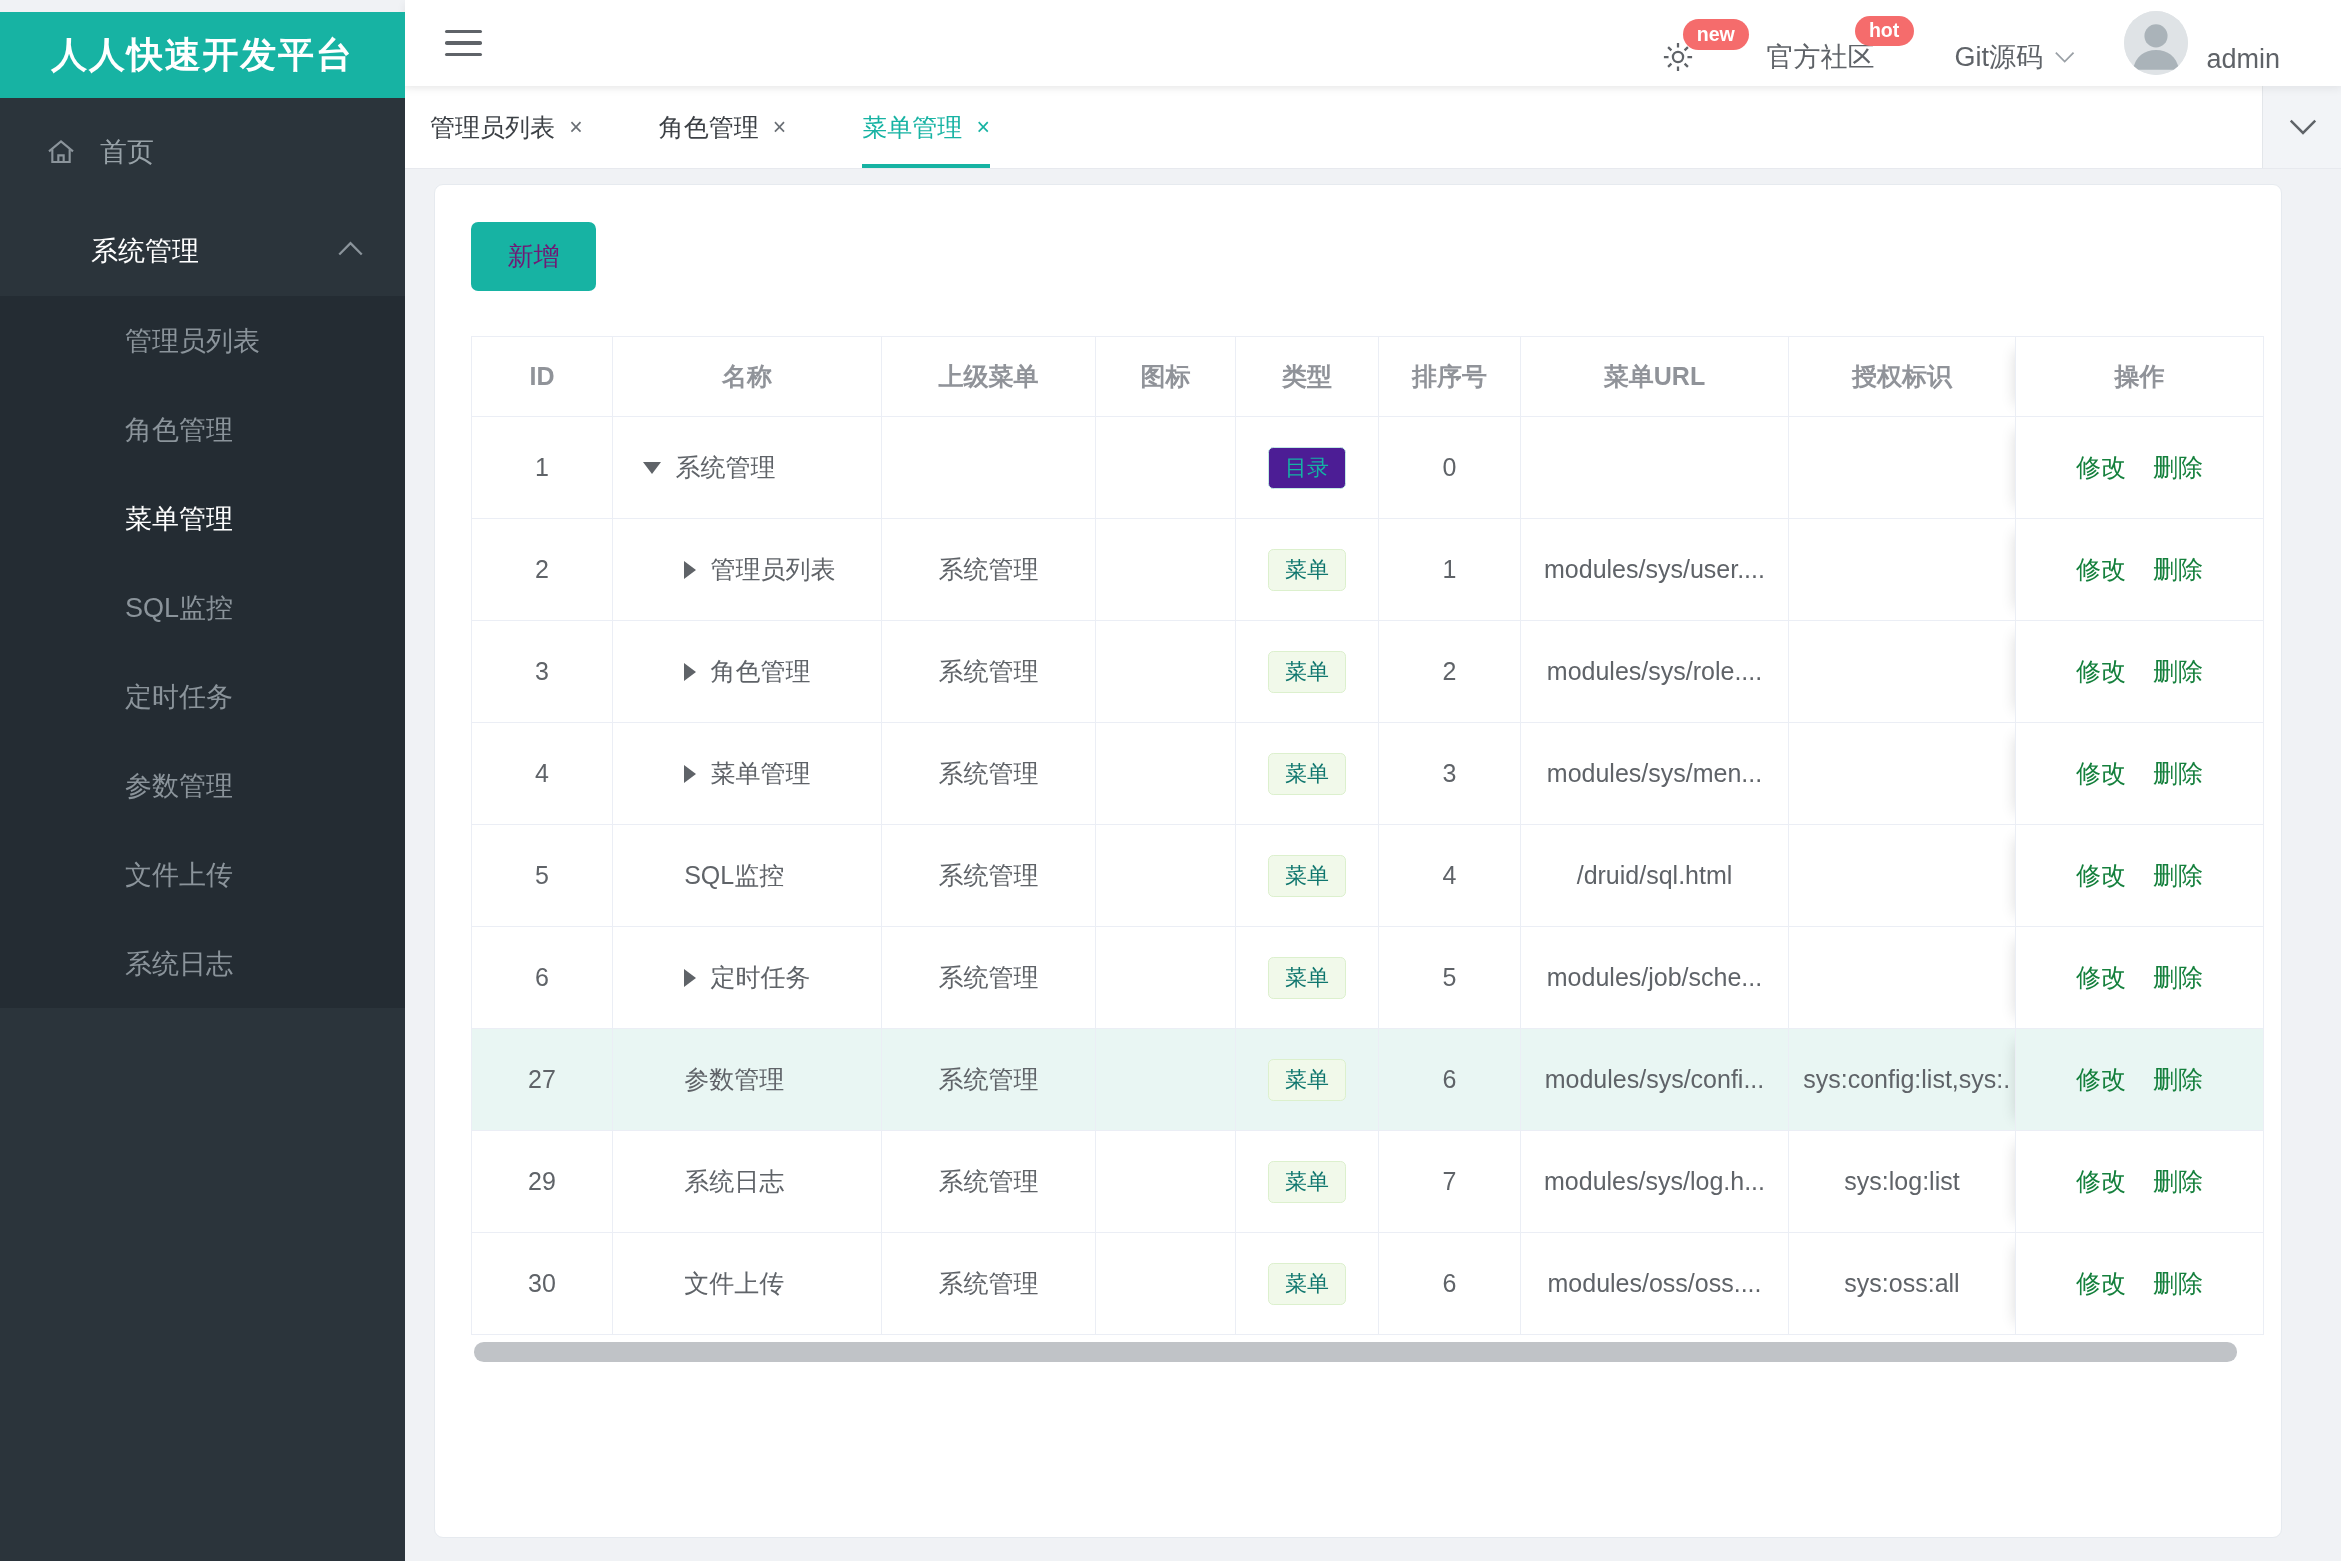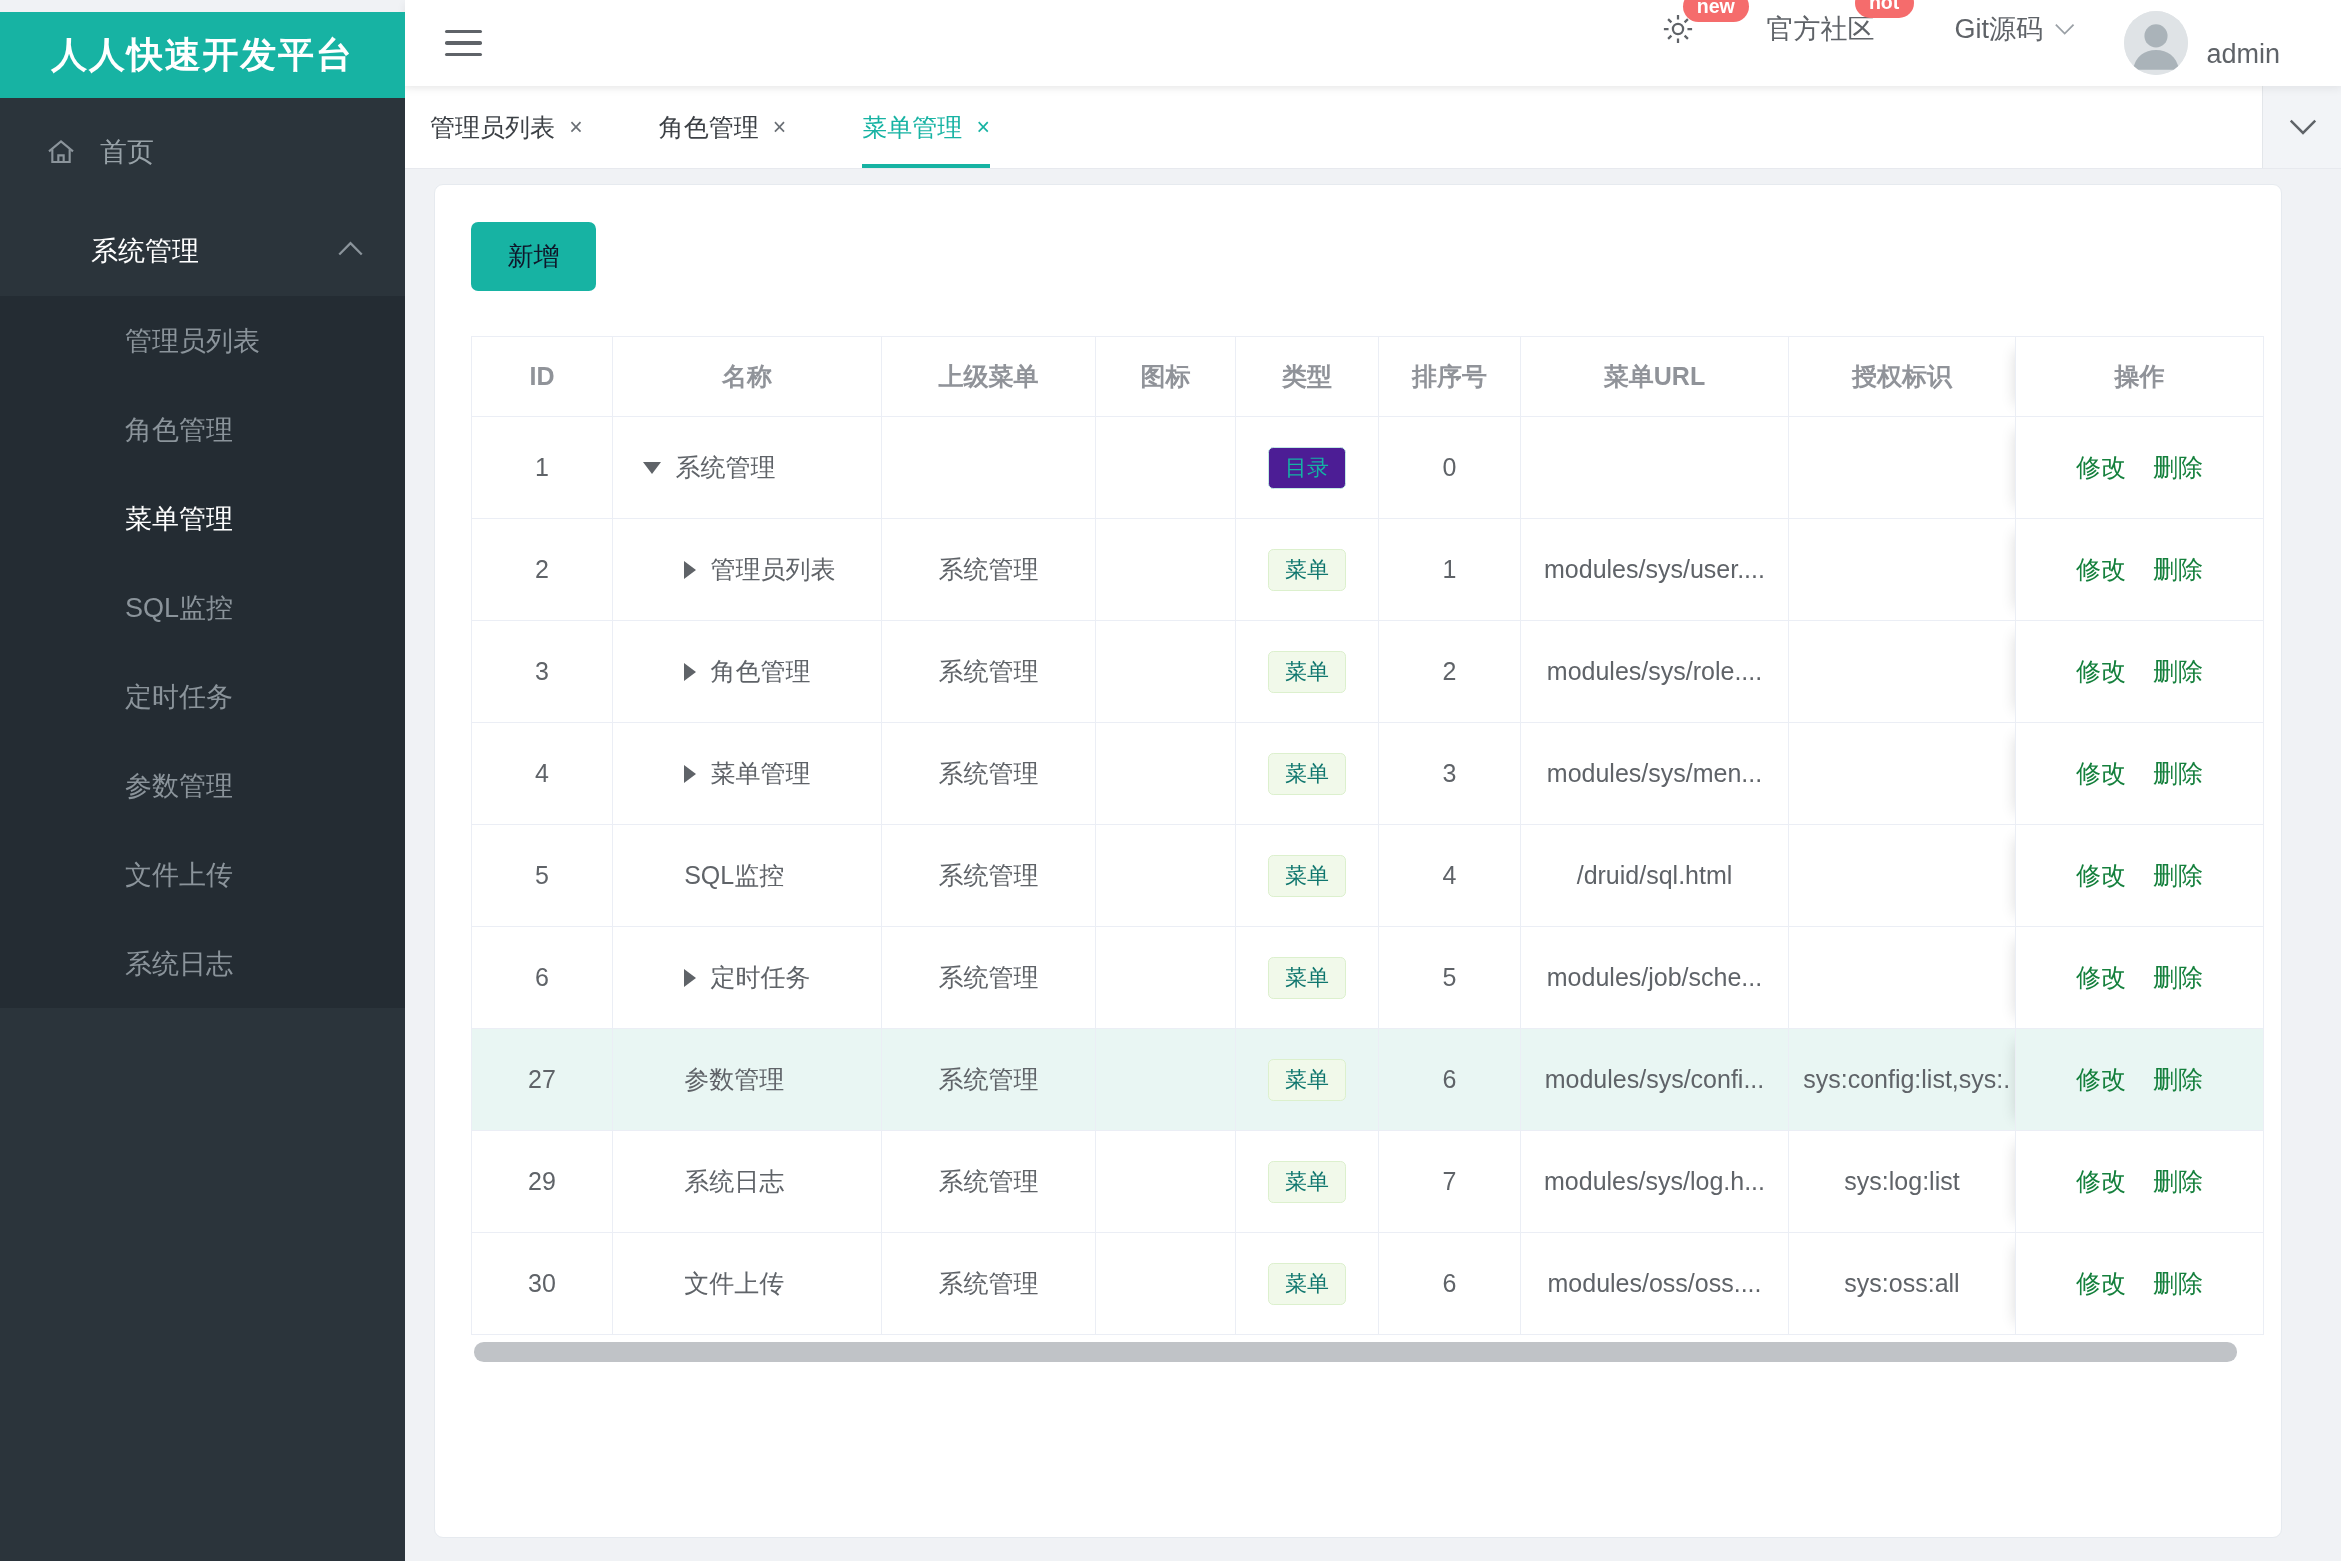--- a/index.html
+++ b/index.html
@@ -33,21 +33,21 @@
   }
   .submenu li.active { color:#ffffff; }
 
   
   .topbar {
     position:absolute; left:405px; top:0; width:1937px; height:86px; background:#fff;
     display:flex; align-items:center; box-shadow:0 2.7px 9px rgba(0,0,0,.07); z-index:6;
   }
   .hamburger { margin-left:40px; width:37px; cursor:pointer; }
   .hamburger span { display:block; height:3.6px; background:#5f6368; border-radius:1.8px; margin:8px 0; }
-  .top-right { margin-left:auto; display:flex; align-items:flex-start; padding-right:62px; }
+  .top-right { margin-left:auto; display:flex; align-items:flex-end; padding-right:62px; }
   .gear-wrap { position:relative; width:36px; height:36px; cursor:pointer; }
   .badge {
     position:absolute; background:#f56c6c; color:#fff; font-size:19.6px; font-weight:bold;
     padding:5.3px 14.2px; border-radius:890px; line-height:1; white-space:nowrap; z-index:2;
   }
   .badge-new { top:-19.6px; left:23px; }
   .community { position:relative; margin-left:71px; font-size:27px; color:#5f6368; cursor:pointer; }
   .badge-hot { top:-23px; right:-39px; }
   .gitlink { margin-left:80px; display:flex; align-items:center; gap:11px; font-size:27px; color:#5f6368; cursor:pointer; }
   .avatar { margin-left:49px; width:64px; height:64px; border-radius:50%; overflow:hidden; background:#dfe3e6; cursor:pointer; flex:none; }
@@ -73,21 +73,21 @@
     display:flex; align-items:center; justify-content:center; cursor:pointer;
   }
 
   
   .content { position:absolute; left:405px; top:169px; width:1937px; height:1393px; background:#f0f2f5; }
   .panel {
     position:absolute; left:29px; top:15px; width:1848px; height:1354px;
     background:#fff; border:0.9px solid #e6eaef; border-radius:9px; padding:37px 36px;
   }
   .btn-add {
-    width:125px; height:69px; background:#17b3a3; color:#0f172a; font-size:26px;
+    width:125px; height:69px; background:#17b3a3; color:#701a75; font-size:26px;
     border:none; border-radius:7.1px; margin-bottom:45px; cursor:pointer; font-family:inherit;
   }
 
   table { border-collapse:collapse; table-layout:fixed; width:1792px; }
   th, td { border:0.9px solid #ebeef5; }
   th { height:80px; font-size:25px; color:#909399; font-weight:bold; background:#fff; text-align:center; }
   td { height:102px; font-size:25px; color:#5f6368; text-align:center; padding:0 14.2px; background:#fff; }
   tr.hl td { background:#e9f6f3; }
   td.cell-name { text-align:left; }
   .name-wrap { display:flex; align-items:center; }

